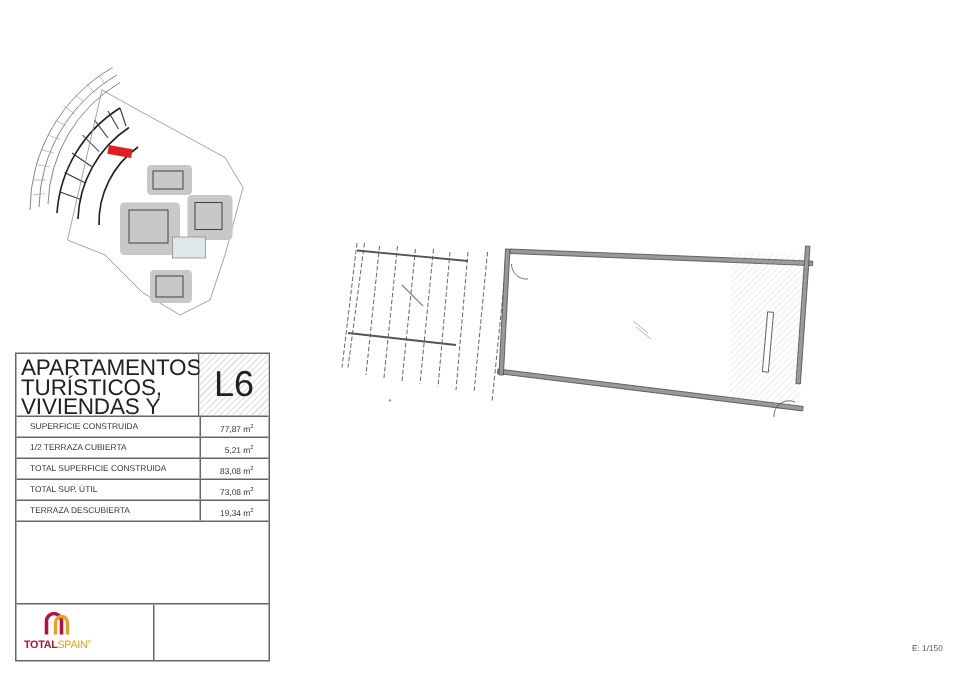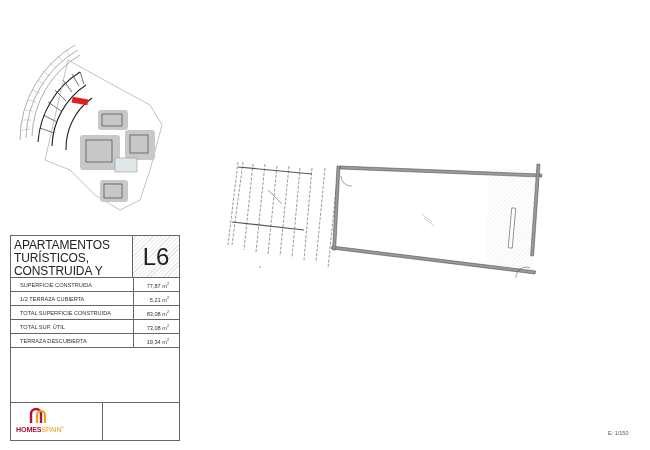--- a/index.html
+++ b/index.html
@@ -1,19 +1,19 @@
 <!DOCTYPE html>
 <html><head>
 <meta charset="utf-8">
 <style>
   html, body { margin:0; padding:0; }
   body { width:650px; height:450px; background:#ffffff; position:relative; overflow:hidden; font-family:"Liberation Sans", sans-serif; }
   .abs { position:absolute; }
   #info-box { left:10px; top:235px; width:170px; height:206px; border:1.2px solid #666; box-sizing:border-box; background:#fff; }
-  #title-cell { left:0; top:0; width:122px; height:42px; border-right:1px solid #666; border-bottom:1px solid #666; box-sizing:border-box; padding:3px 0 0 3px; font-size:12px; line-height:13px; color:#222; letter-spacing:-0.1px; }
+  #title-cell { left:0; top:0; width:122px; height:42px; border-right:1px solid #666; border-bottom:1px solid #666; box-sizing:border-box; padding:3px 0 0 3px; font-size:15px; line-height:13px; color:#222; letter-spacing:-0.1px; }
   #code-cell { left:122px; top:0; width:46px; height:42px; border-bottom:1px solid #666; box-sizing:border-box;
     background:repeating-linear-gradient(135deg,#fff 0 2px,#e6e6e6 2px 3px); display:flex; align-items:center; justify-content:center; font-size:24px; color:#222; }
   .row { left:0; width:168px; height:14px; border-bottom:1px solid #666; box-sizing:border-box; font-size:5.6px; color:#333; }
   .row .lbl { position:absolute; left:9px; top:4px; }
   .row .val { position:absolute; left:122px; width:46px; top:0; height:13px; border-left:1px solid #666; box-sizing:border-box; text-align:right; padding-right:10px; line-height:13px; }
   .row .val sup { font-size:3.8px; }
   #logo-row { left:0; top:166px; width:168px; height:38px; border-top:1px solid #666; box-sizing:border-box; }
   #logo-cell { left:0; top:0; width:92px; height:37px; border-right:1px solid #666; box-sizing:border-box; }
   #logo-text { left:5px; top:22px; font-size:7.2px; font-weight:bold; letter-spacing:-0.2px; }
   #scale { left:608px; top:430px; font-size:5.5px; color:#555; }
@@ -102,21 +102,21 @@
   <path d="M121,26 A10,10 0 0 0 132,36" fill="none" stroke="#444" stroke-width="0.5"></path>
   <path d="M296,128 A10,10 0 0 1 310,118" fill="none" stroke="#444" stroke-width="0.5"></path>
   <line x1="202" y1="64" x2="212" y2="72" stroke="#aaa" stroke-width="0.6"></line>
   <line x1="204" y1="68" x2="214" y2="76" stroke="#aaa" stroke-width="0.6"></line>
   <circle cx="40" cy="117" r="0.8" fill="#999"></circle>
 </svg>
 
 <div id="info-box" class="abs">
   <div id="title-cell" class="abs">
     <div>APARTAMENTOS TURÍSTICOS,</div>
-    <div>CONSTRUIDA Y</div>
+    <div>VIVIENDAS Y</div>
   </div>
   <div id="code-cell" class="abs">L6</div>
 
   <div class="abs row" style="top:42px">
     <span class="lbl">SUPERFICIE CONSTRUIDA</span>
     <span class="val"><span>77,87 m</span><sup>2</sup></span>
   </div>
   <div class="abs row" style="top:56px">
     <span class="lbl">1/2 TERRAZA CUBIERTA</span>
     <span class="val"><span>5,21 m</span><sup>2</sup></span>
@@ -134,19 +134,19 @@
     <span class="val"><span>19,34 m</span><sup>2</sup></span>
   </div>
 
   <div id="logo-row" class="abs">
     <div id="logo-cell" class="abs">
       <svg class="abs" style="left:18px;top:4px" width="18" height="17" viewBox="0 0 18 17">
         <path d="M2,16 V7 A5,5 0 0 1 12,7 V16" fill="none" stroke="#b3123a" stroke-width="2.4"></path>
         <path d="M8,16 V8 A4,4 0 0 1 16,8 V16" fill="none" stroke="#e8a21c" stroke-width="2.2"></path>
       </svg>
       <div id="logo-text" class="abs">
-        <span style="color:#b3123a">HOMES</span><span style="color:#e8a21c;font-weight:normal">SPAIN</span><sup style="font-size:3px;color:#e8a21c">®</sup>
+        <span style="color:#b3123a">TOTAL</span><span style="color:#e8a21c;font-weight:normal">SPAIN</span><sup style="font-size:3px;color:#e8a21c">®</sup>
       </div>
     </div>
   </div>
 </div>
 
 <div id="scale" class="abs">E: 1/150</div>
 
 </body></html>

